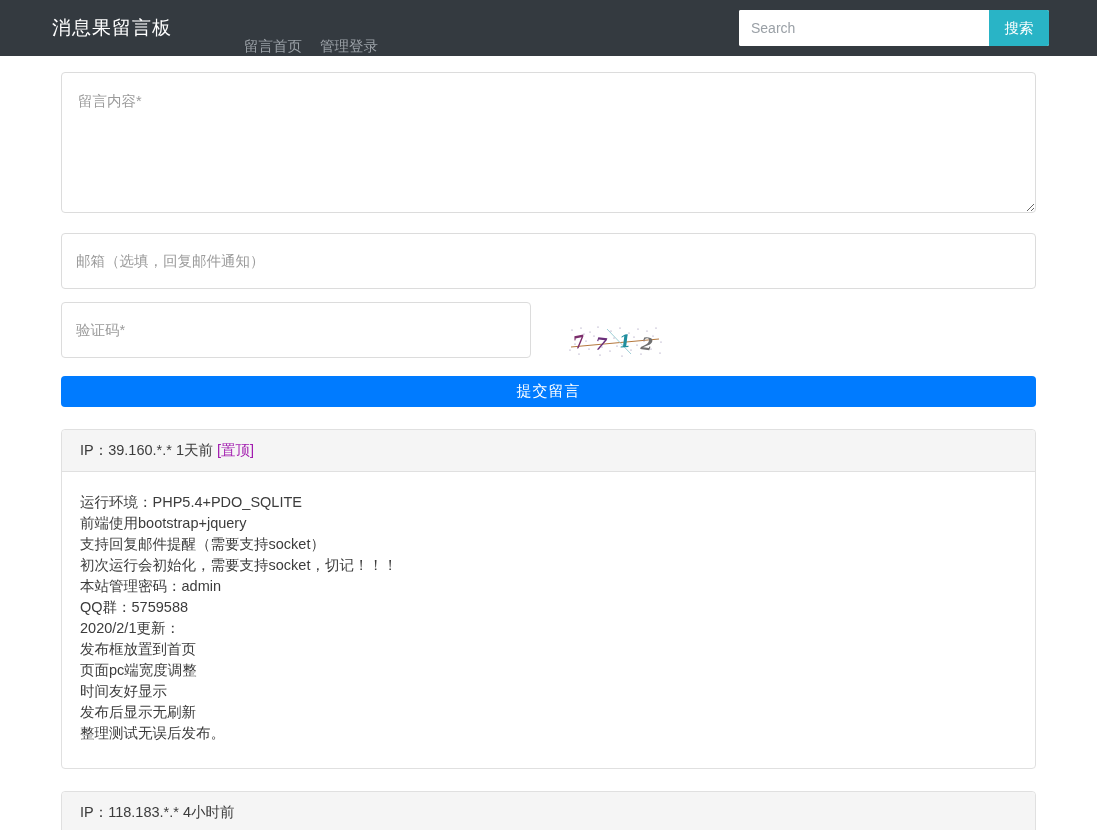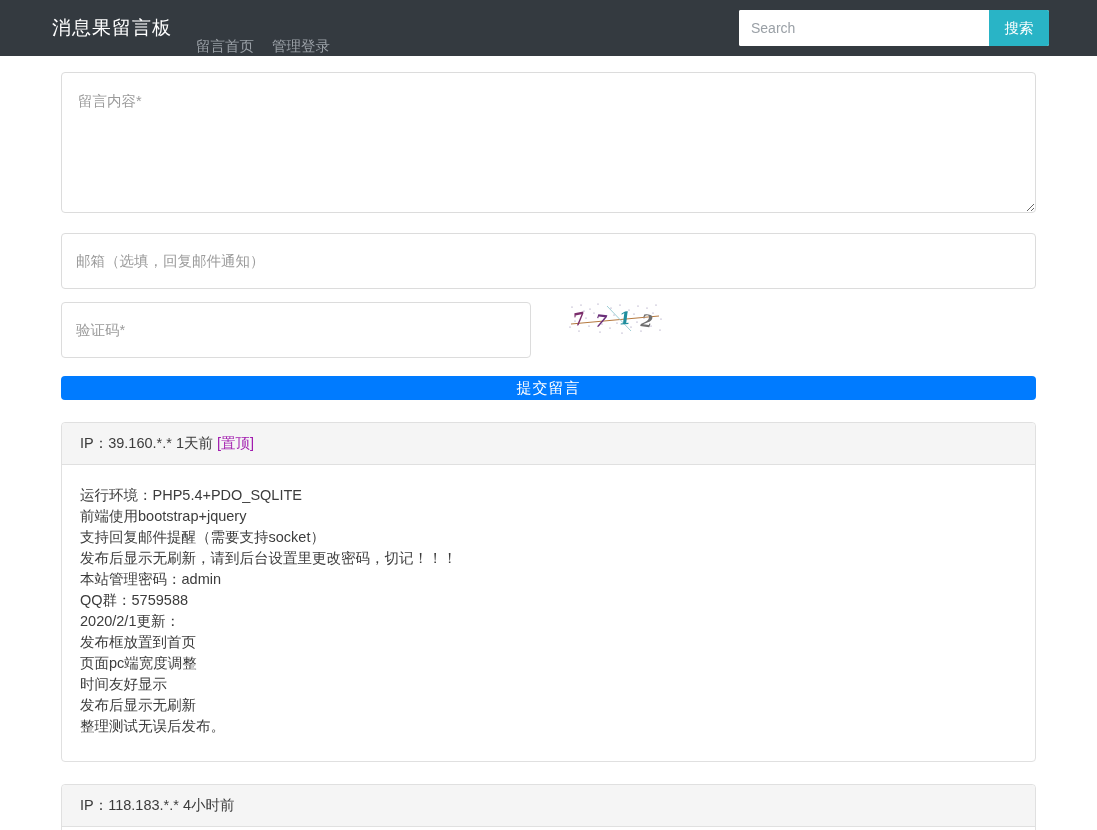--- a/index.html
+++ b/index.html
@@ -106,21 +106,21 @@
     outline: none;
     background: #ffffff;
   }
   .form-input::placeholder { color: #9b9b9b; }
   .email-row { margin-top: 20px; }
   .email-input { width: 100%; }
 
   .captcha-row {
     margin-top: 13px;
     display: flex;
-    align-items: flex-start;
+    align-items: flex-end;
   }
   .captcha-input { width: 470px; }
   .captcha-img {
     margin-left: 36px;
     width: 98px;
     height: 33px;
     position: relative;
     background: #ffffff;
     cursor: pointer;
     overflow: hidden;
@@ -130,21 +130,21 @@
     position: absolute;
     font-family: "DejaVu Serif", "Liberation Serif", serif;
     font-size: 17px;
     font-style: italic;
     font-weight: 600;
   }
 
   .submit-btn {
     display: block;
     width: 100%;
-    height: 24px;
+    height: 31px;
     margin-top: 18px;
     background: #007bff;
     border: none;
     border-radius: 4px;
     color: #ffffff;
     font-size: 15px;
     font-family: "Liberation Sans", "DejaVu Sans", sans-serif;
     letter-spacing: 1px;
     cursor: pointer;
   }
@@ -168,21 +168,21 @@
   .panel-body {
     padding: 20px 18px 24px 18px;
     font-size: 14.5px;
     color: #3c3c3c;
   }
   .msg-line { line-height: 21px; white-space: pre-wrap; }
 </style>
 </head>
 <body>
 
-<div class="navbar" style="background: rgb(52, 58, 64);">
+<div class="navbar" style="background: rgb(52, 58, 64); gap: 48px;">
   <div class="brand">消息果留言板</div>
   <div class="nav-links">
     <div class="nav-link">留言首页</div>
     <div class="nav-link">管理登录</div>
   </div>
 
   <div class="search-wrap">
     <input class="search-input" type="text" placeholder="Search" style="">
     <button class="search-btn" style="background: rgb(41, 180, 198);">搜索</button>
   </div>
@@ -251,21 +251,21 @@
   <button class="submit-btn" style="background: rgb(0, 123, 255);">提交留言</button>
 
   <div class="panel">
     <div class="panel-heading">
       <span>IP：39.160.*.* 1天前</span><span class="pin-tag">[置顶]</span>
     </div>
     <div class="panel-body">
       <div class="msg-line">运行环境：PHP5.4+PDO_SQLITE</div>
       <div class="msg-line">前端使用bootstrap+jquery</div>
       <div class="msg-line">支持回复邮件提醒（需要支持socket）</div>
-      <div class="msg-line">发布后显示无刷新，请到后台设置里更改密码，切记！！！</div>
+      <div class="msg-line">初次运行会初始化，需要支持socket，切记！！！</div>
       <div class="msg-line">本站管理密码：admin</div>
       <div class="msg-line">QQ群：5759588</div>
       <div class="msg-line">2020/2/1更新：</div>
       <div class="msg-line">发布框放置到首页</div>
       <div class="msg-line">页面pc端宽度调整</div>
       <div class="msg-line">时间友好显示</div>
       <div class="msg-line">发布后显示无刷新</div>
       <div class="msg-line">整理测试无误后发布。</div>
     </div>
   </div>

